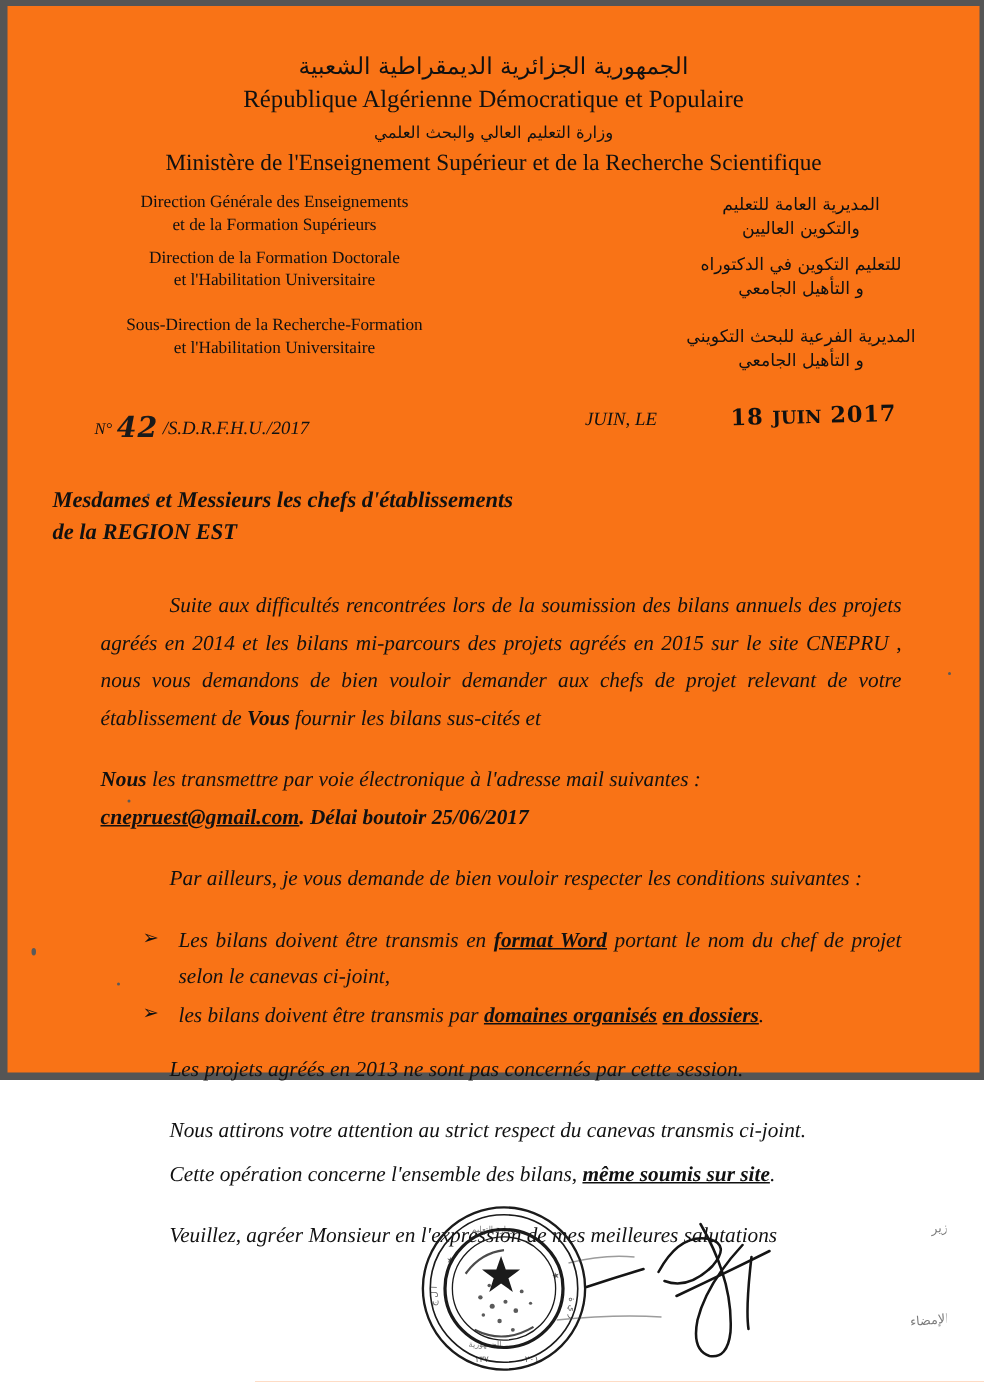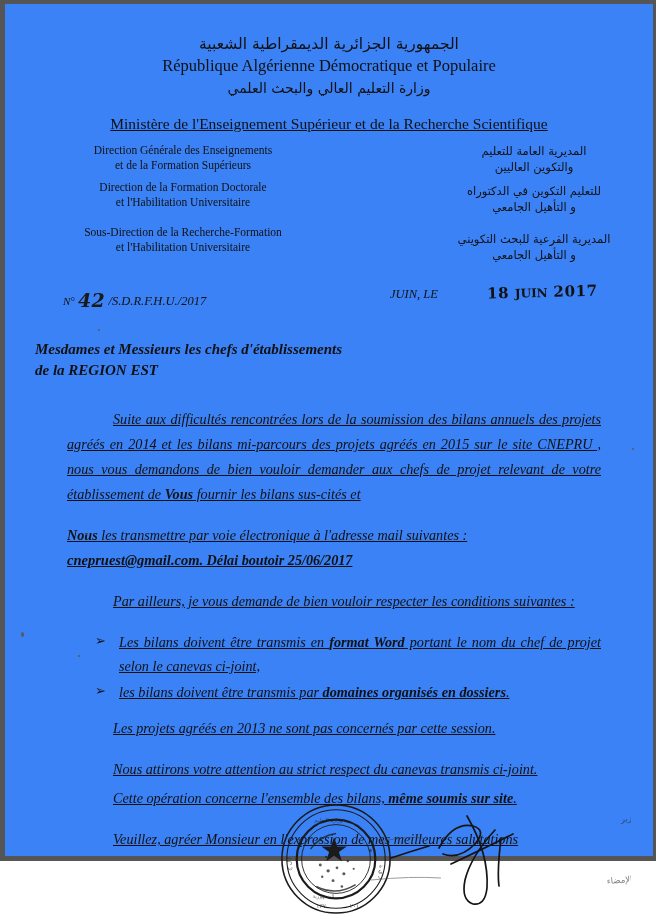--- a/index.html
+++ b/index.html
@@ -10,27 +10,27 @@
   body {
     width: 656px;
     height: 921px;
     overflow: hidden;
     font-family: "Liberation Serif", serif;
     color: #111111;
   }
   .page {
     position: relative;
     width: 656px;
-    height: 861px;
+    height: 720px;
     box-sizing: border-box;
     border-left: 5px solid #555555;
     border-top: 4px solid #555555;
     border-right: 3px solid #555555;
     border-bottom: 5px solid #555555;
-    background: #3b82f6;
+    background: #f97316;
   }
   .sheet {
     position: absolute;
     inset: 0;
     padding: 0;
   }
 
   
   .hdr-center {
     text-align: center;
@@ -46,30 +46,29 @@
     line-height: 20px;
     margin-top: 30px;
     letter-spacing: 1.2px;
   }
   .fr-title1 {
     font-size: 16.5px;
     line-height: 20px;
     margin-top: 2px;
   }
   .ar-title2 {
-    font-size: 14px;
+    font-size: 11px;
     line-height: 19px;
     margin-top: 3px;
     letter-spacing: 1.2px;
   }
   .fr-title2 {
     font-size: 15.5px;
     line-height: 19px;
-    margin-top: 16px;
-    text-decoration: underline;
+    margin-top: 1px;
   }
 
   .hdr-cols {
     position: relative;
     margin-top: 10px;
     height: 124px;
   }
   .col-left {
     position: absolute;
     left: 38px;
@@ -156,21 +155,20 @@
 
   
   .body {
     margin-top: 26px;
     padding-left: 62px;
     padding-right: 52px;
     font-style: italic;
     font-size: 14.2px;
     line-height: 25px;
     text-align: justify;
-    text-decoration: underline;
   }
   .body p {
     margin: 0 0 16px 0;
   }
   .indent { text-indent: 46px; }
   .b { font-weight: bold; }
   .bu { font-weight: bold; text-decoration: underline; }
   .mail {
     font-weight: bold;
     text-decoration: underline;

